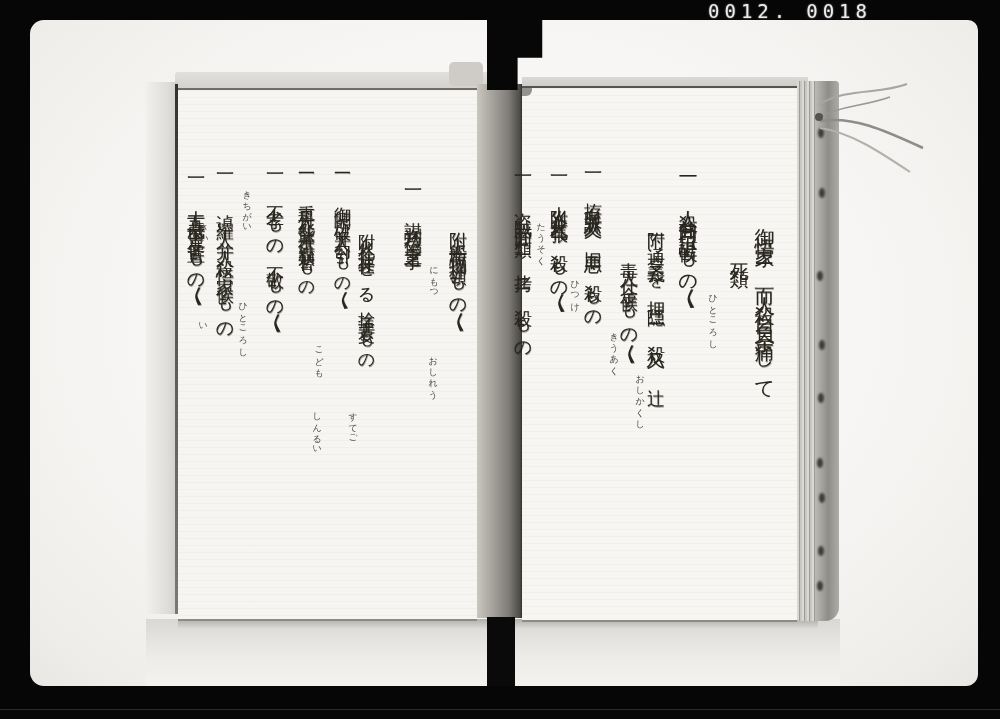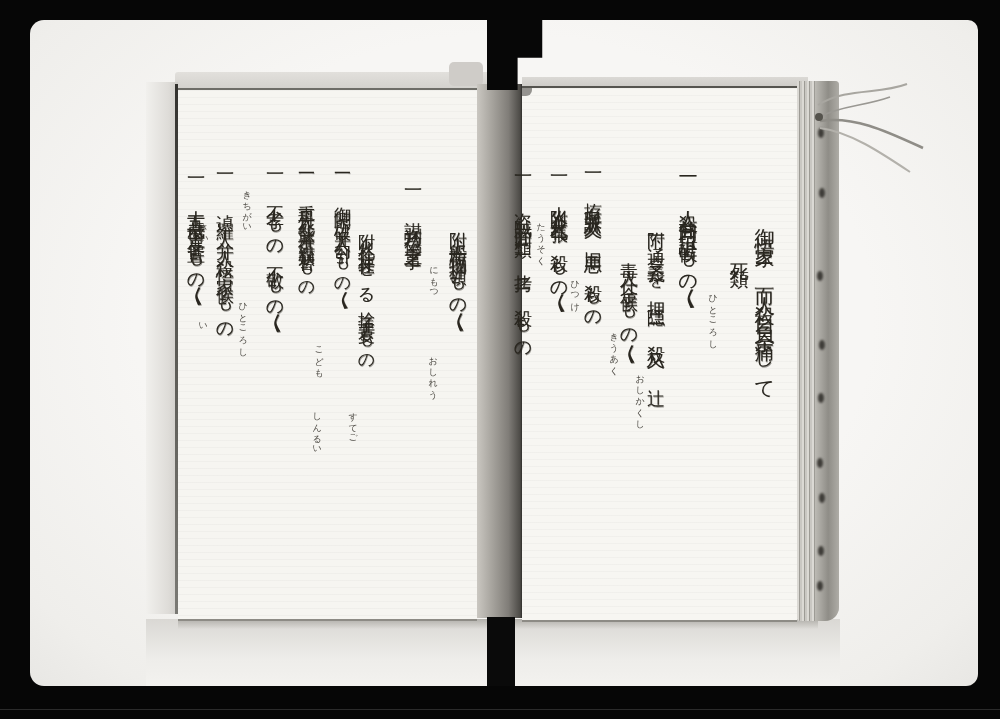--- a/index.html
+++ b/index.html
@@ -57,20 +57,23 @@
        text-shadow:.4px .4px .5px rgba(30,28,22,.4);filter:blur(.2px);}
   .fur{position:absolute;writing-mode:vertical-rl;text-orientation:upright;white-space:nowrap;
        color:#4d4a44;font-size:9px;letter-spacing:1px;
        font-family:"DejaVu Serif","Liberation Serif",serif;filter:blur(.2px);}
 </style>
 </head>
 <body>
 
 <div id="stage">
 
+  <div class="counter">
+    <span>0012.</span><span class="grp2">0018</span>
+  </div>
 
   <div class="photo">
 
     <div class="abs top-shadow-left"></div>
     <div class="abs top-shadow-mid"></div>
     <div class="abs top-shadow-right"></div>
     <div class="abs table-below"></div>
     <div class="abs below-shadow"></div>
     <div class="abs under-sliver"></div>
     <div class="abs left-edge-line"></div>

